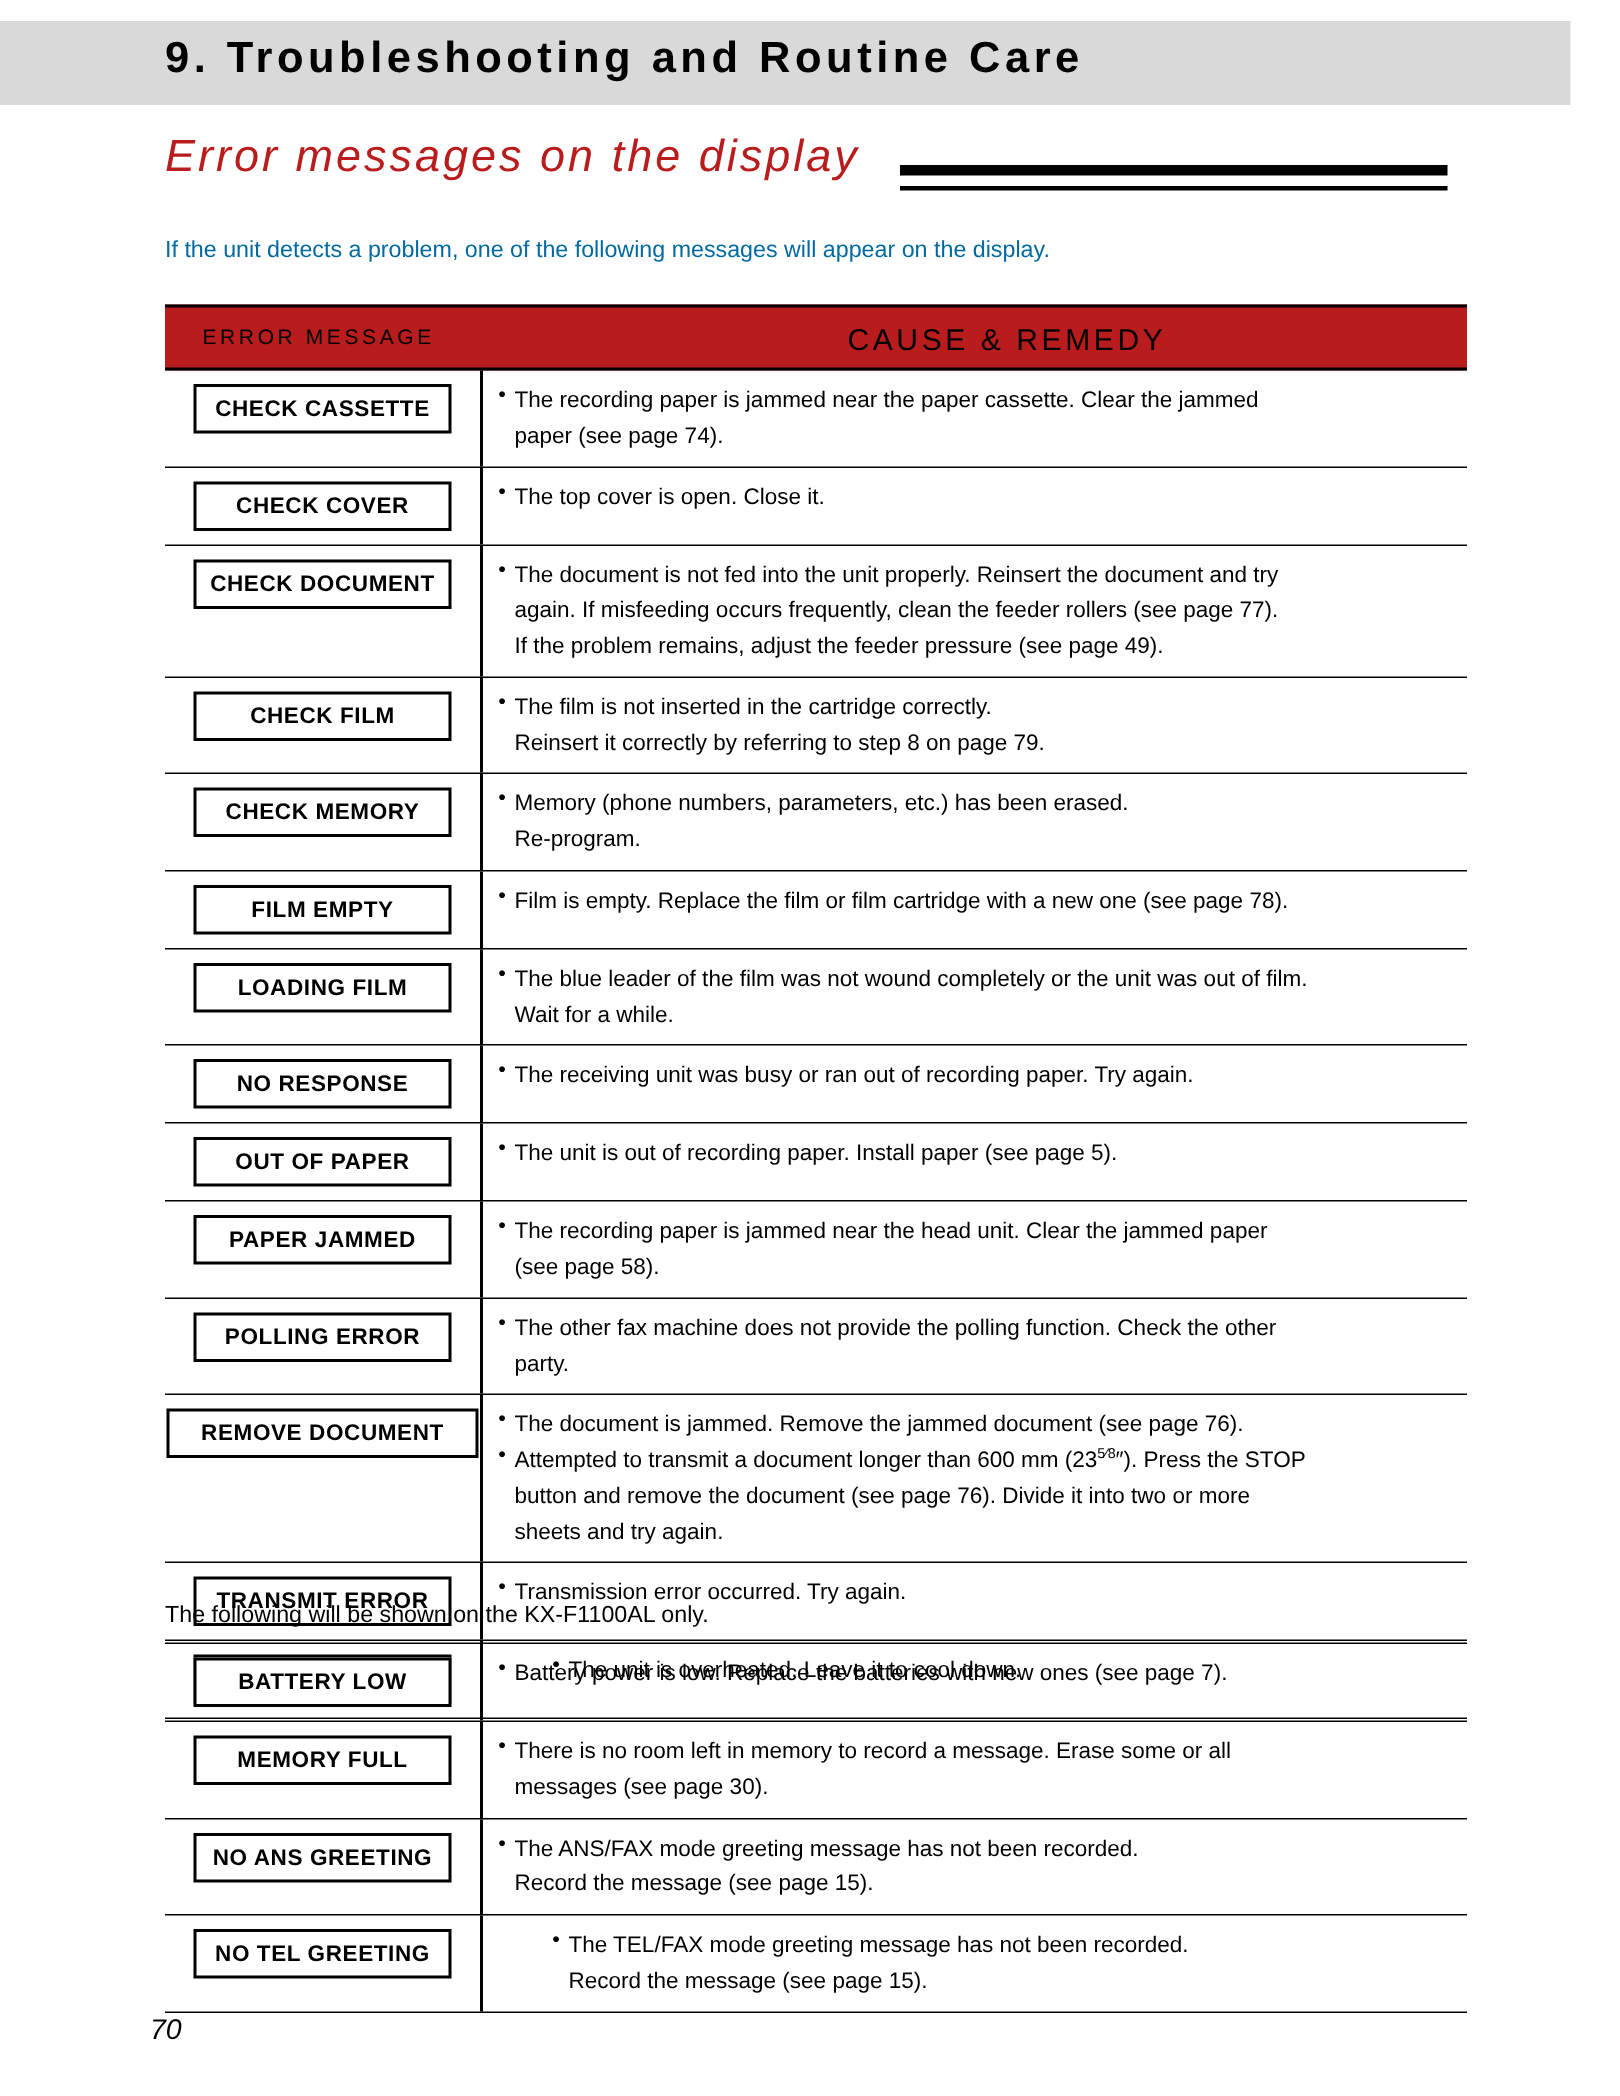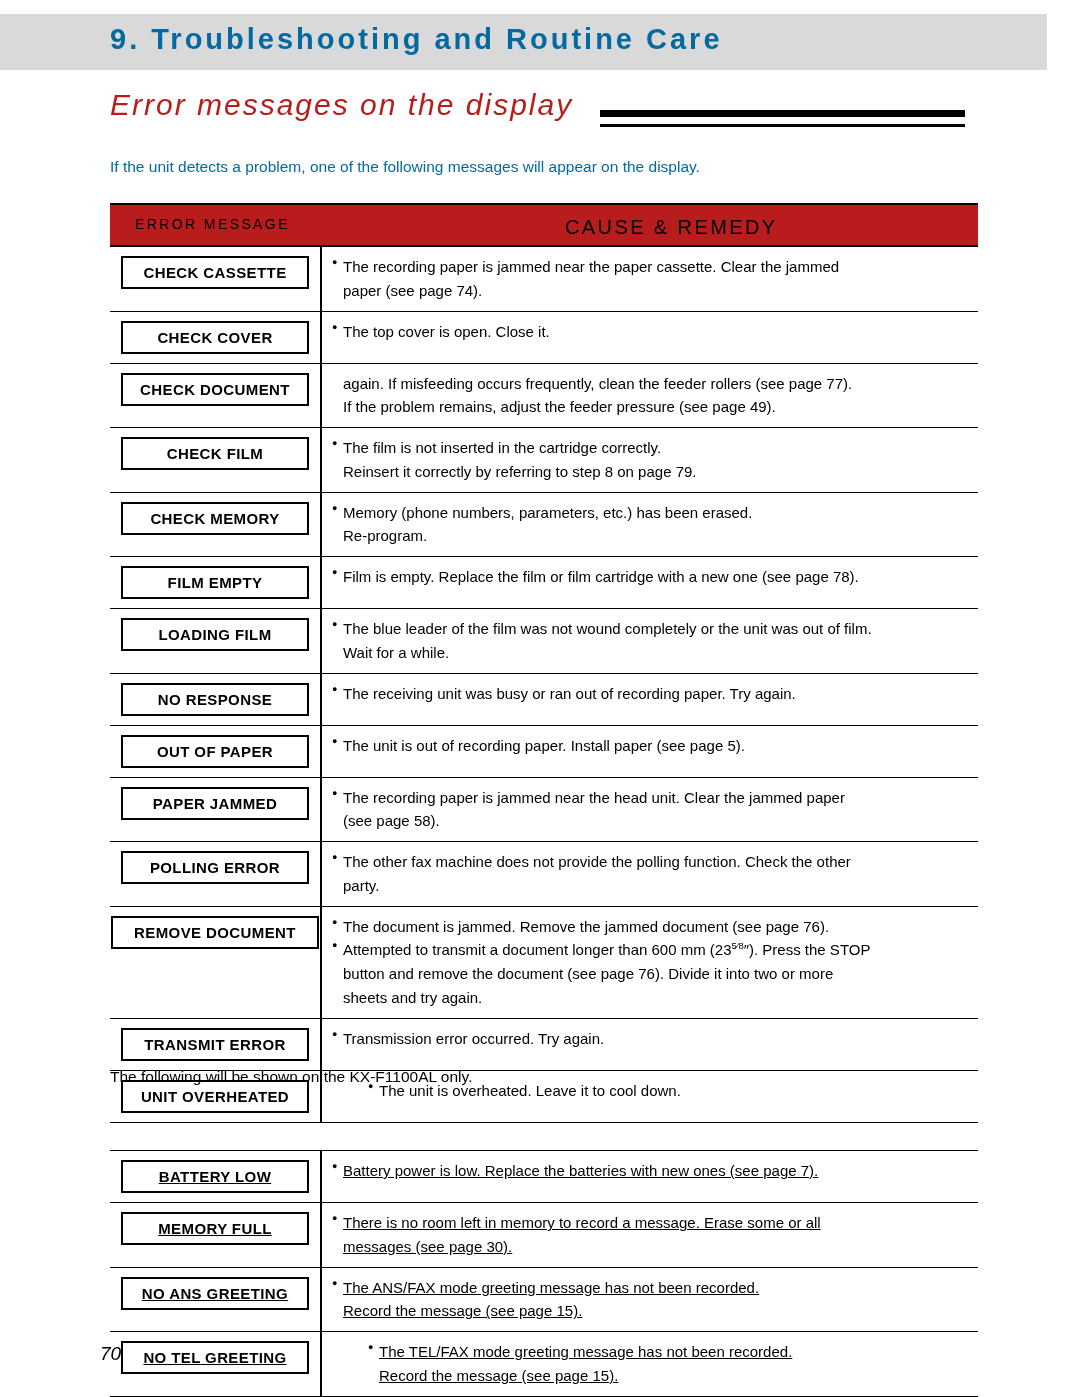--- a/index.html
+++ b/index.html
@@ -33,21 +33,21 @@
     height: 56px;
     background: #ffffff;
   }
   .chapter-title {
     position: absolute;
     left: 110px;
     top: 23px;
     font-size: 29px;
     font-weight: bold;
     letter-spacing: 3px;
-    color: #0369a1;
+    color: #000000;
     white-space: nowrap;
   }
 
   
   .section-title {
     position: absolute;
     left: 110px;
     top: 88px;
     font-size: 30px;
     font-style: italic;
@@ -125,21 +125,21 @@
     min-height: 100%;
     flex: 0 0 210px;
     position: relative;
     padding-top: 9px;
     padding-bottom: 9px;
     box-sizing: border-box;
   }
   .badge {
     display: block;
     margin: 0 auto;
-    width: 188px;
+    width: 172px;
     box-sizing: border-box;
     border: 2px solid #000;
     text-align: center;
     font-size: 15px;
     font-weight: bold;
     letter-spacing: 0.4px;
     padding: 6px 0 6px 0;
     background: #fff;
     white-space: nowrap;
   }
@@ -191,24 +191,23 @@
     position: absolute;
     left: 110px;
     top: 1068px;
     font-size: 15.5px;
     white-space: nowrap;
   }
 
   .table2 {
     position: absolute;
     left: 110px;
-    top: 1150px;
+    top: 1095px;
     width: 868px;
     border-top: 1.6px solid #000;
-    text-decoration: underline;
   }
 
   
   .page-num {
     position: absolute;
     left: 100px;
     top: 1343px;
     font-size: 19px;
     font-style: italic;
     font-weight: normal;
@@ -251,20 +250,21 @@
         <div class="cell-right">
           <p class="bulleted">The top cover is open. Close it.</p>
         </div>
       </div>
       <div class="row">
         <div class="cell-left">
           <div class="badge">CHECK DOCUMENT</div>
         </div>
         <div class="vline"></div>
         <div class="cell-right">
+          <p class="bulleted">The document is not fed into the unit properly. Reinsert the document and try</p>
           <p class="cont">again. If misfeeding occurs frequently, clean the feeder rollers (see page 77).</p>
           <p class="cont">If the problem remains, adjust the feeder pressure (see page 49).</p>
         </div>
       </div>
       <div class="row">
         <div class="cell-left">
           <div class="badge">CHECK FILM</div>
         </div>
         <div class="vline"></div>
         <div class="cell-right">

